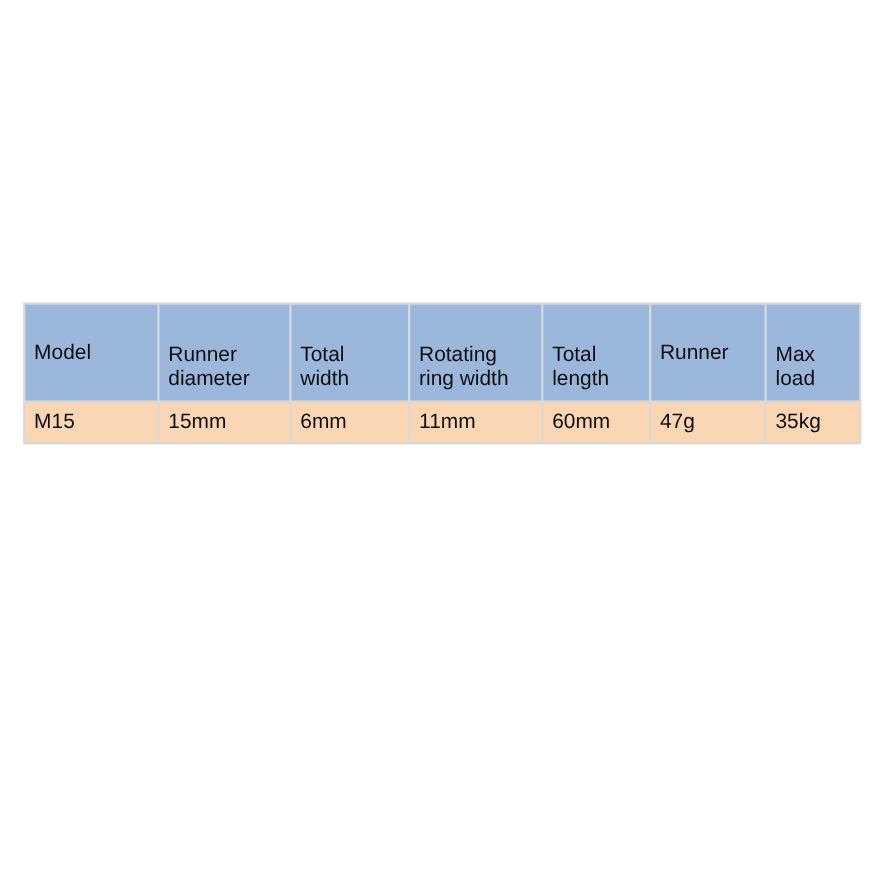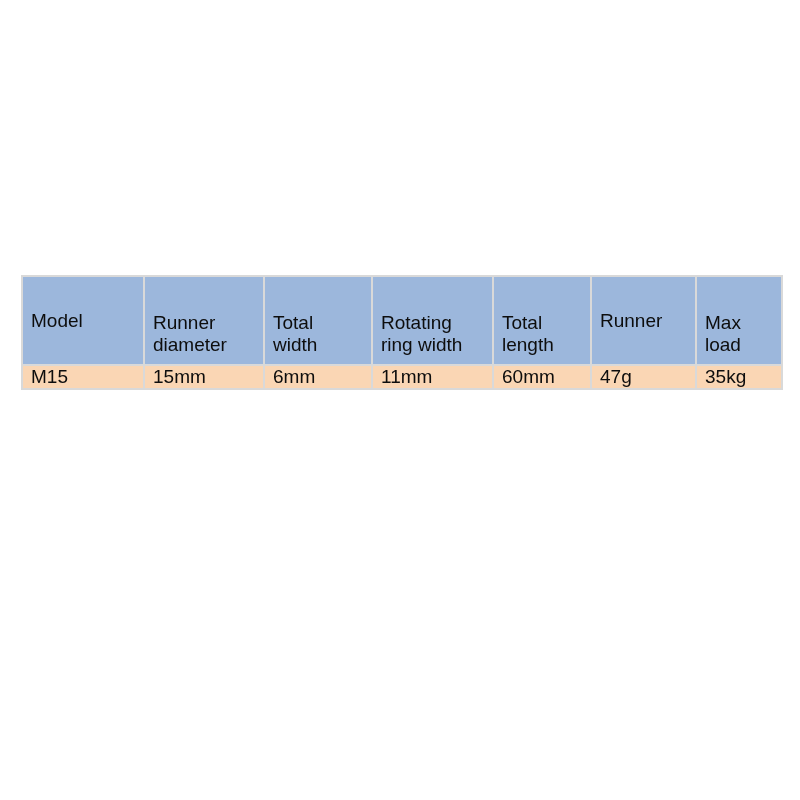--- a/index.html
+++ b/index.html
@@ -67,21 +67,21 @@
     word-spacing: normal;
   }
 
   table.spec-table thead th.mid {
     vertical-align: middle;
     padding-bottom: 0;
   }
 
   table.spec-table tbody td {
     background: #fad6b4;
-    height: 22px;
+    height: 36px;
     vertical-align: middle;
     white-space: nowrap;
   }
 
   .hdr-line { display: block; }
 </style>
 </head>
 <body>
 
 <div id="canvas">

